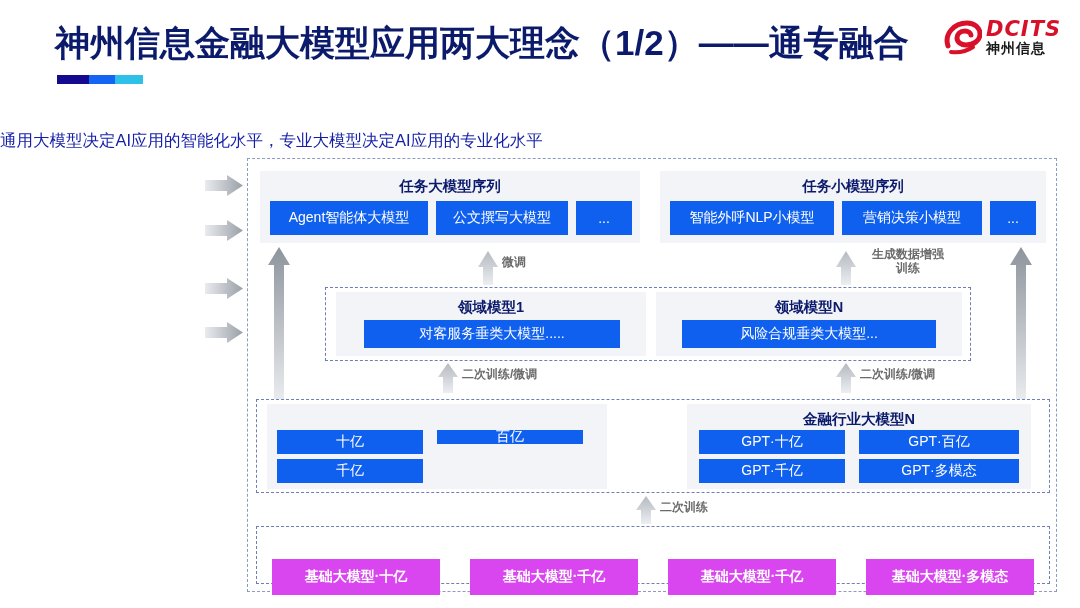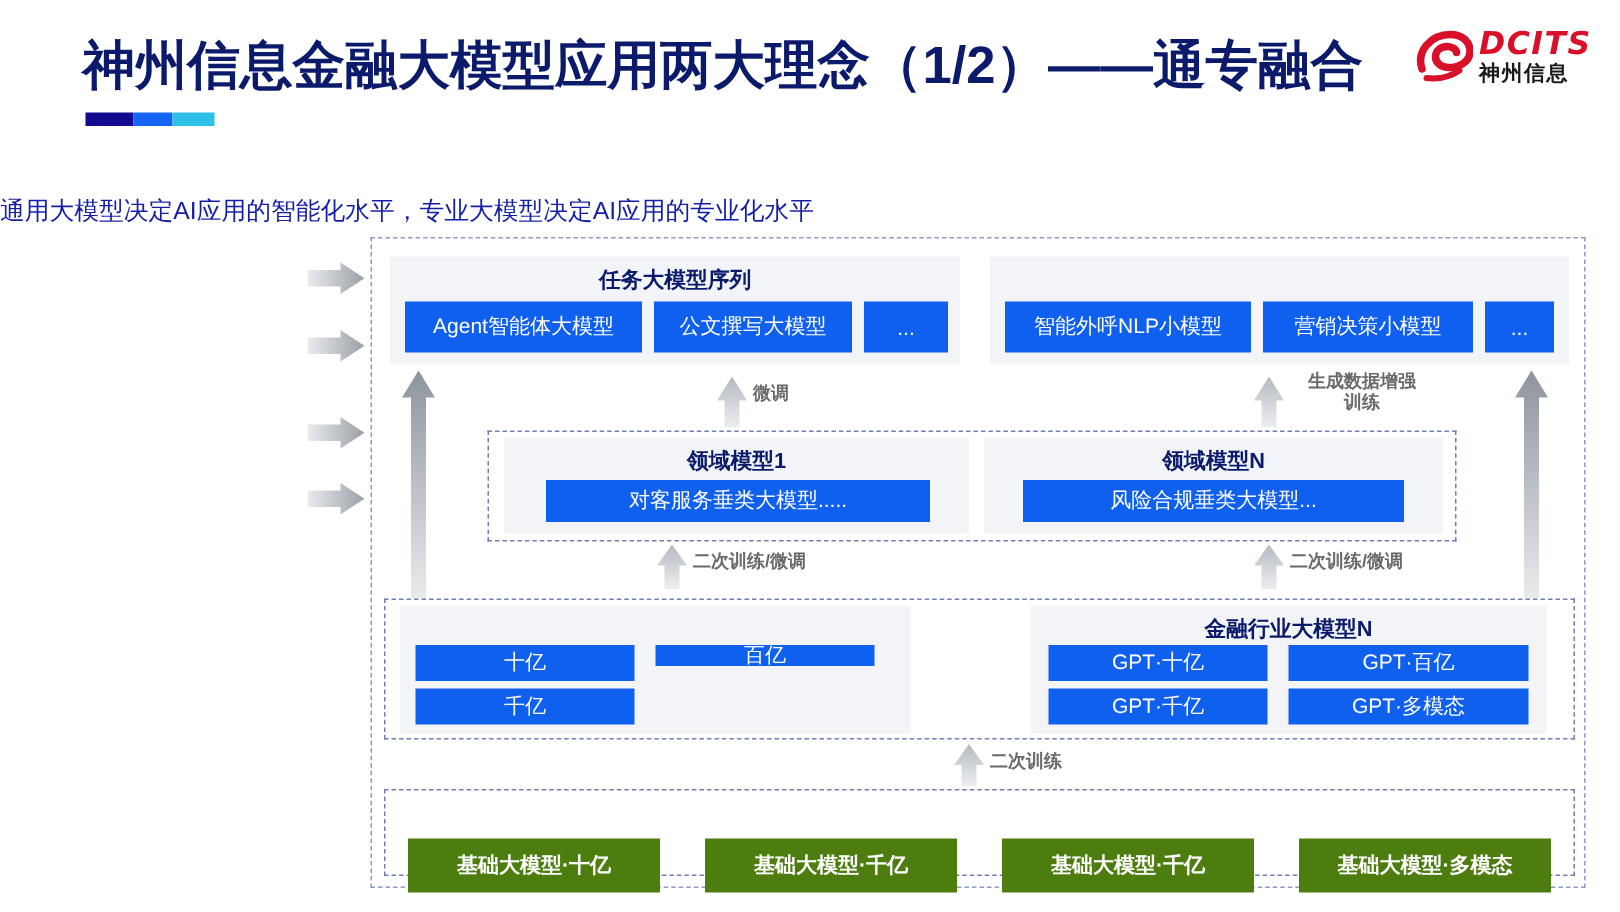--- a/index.html
+++ b/index.html
@@ -101,21 +101,21 @@
   .row3a{left:10px;top:4px;width:340px;height:85px;}
   .row3b{left:430px;top:4px;width:344px;height:85px;}
 
   
   .row4wrap{
     position:absolute;left:8px;top:367px;width:794px;height:58px;
     border:1px dashed #6f7fb5;box-sizing:border-box;
     display:flex;align-items:center;justify-content:space-around;
   }
   .base-box{
-    background:#4d7c0f;color:#fff;font-size:14px;font-weight:bold;
+    background:#d946ef;color:#fff;font-size:14px;font-weight:bold;
     width:168px;height:36px;display:flex;align-items:center;justify-content:center;
     white-space:nowrap;
     margin-top:44px;
   }
 
   
   .uarrow{position:absolute;}
   .alabel{position:absolute;font-size:12px;font-weight:bold;color:#6a6a6a;line-height:14px;}
 </style>
 </head>
@@ -181,20 +181,21 @@
   <div class="outer">
 
     <div class="grp row1a">
       <div class="grp-title">任务大模型序列</div>
       <div class="bbox" style="left:10px;top:30px;width:158px;height:34px;">Agent智能体大模型</div>
       <div class="bbox" style="left:176px;top:30px;width:132px;height:34px;">公文撰写大模型</div>
       <div class="bbox" style="left:316px;top:30px;width:56px;height:34px;">...</div>
     </div>
 
     <div class="grp row1b">
+      <div class="grp-title">任务小模型序列</div>
       <div class="bbox" style="left:10px;top:30px;width:164px;height:34px;">智能外呼NLP小模型</div>
       <div class="bbox" style="left:182px;top:30px;width:140px;height:34px;">营销决策小模型</div>
       <div class="bbox" style="left:330px;top:30px;width:46px;height:34px;">...</div>
     </div>
 
     <div class="uarrow" style="left:20px;top:88px;">
       <svg width="22" height="152" viewBox="0 0 22 152">
         <defs>
             <linearGradient id="gv" x1="0" y1="1" x2="0" y2="0">
               <stop offset="0" stop-color="#e9ebee"></stop>

